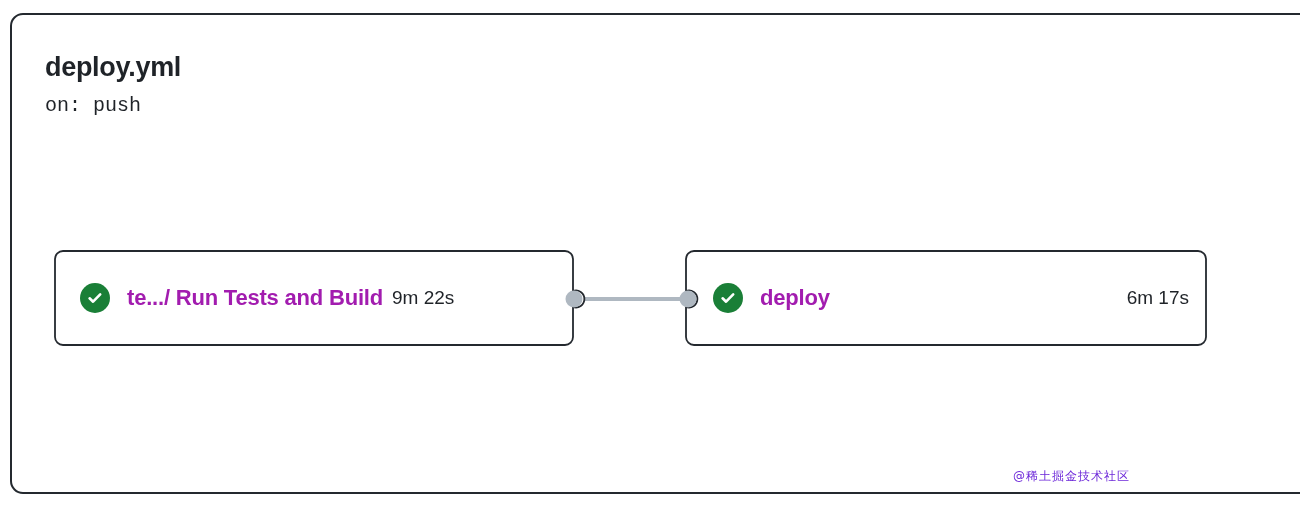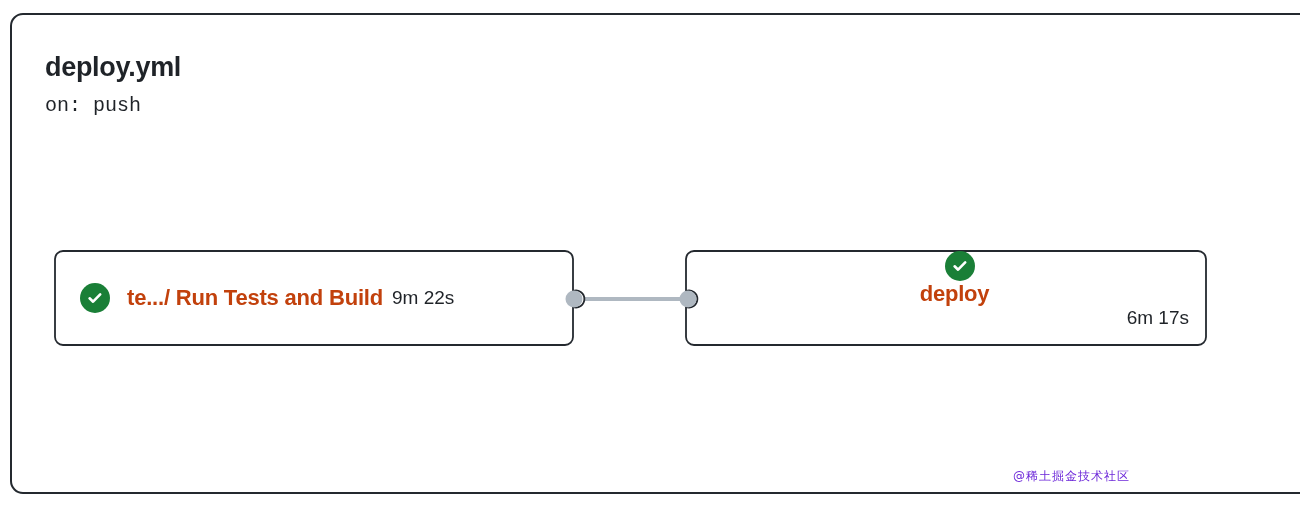--- a/index.html
+++ b/index.html
@@ -68,40 +68,40 @@
 
   
   .node-text {
     position: absolute;
     display: flex;
     align-items: center;
     height: 94px;
     pointer-events: auto;
   }
   .node-left  { left: 55px;  top: 251px; width: 518px; }
-  .node-right { left: 686px; top: 251px; width: 520px; flex-direction: column; }
+  .node-right { left: 686px; top: 251px; width: 520px; }
 
   .status-icon {
     width: 30px;
     height: 30px;
     flex: 0 0 30px;
     border-radius: 50%;
     background: #1a7f37;
     display: flex;
     align-items: center;
     justify-content: center;
   }
   .node-left .status-icon  { margin-left: 25px; }
   .node-right .status-icon { margin-left: 27px; }
   .status-icon svg { display: block; }
 
   .job-name {
     font-size: 22px;
     font-weight: bold;
-    color: #c2410c;
+    color: #a21caf;
     letter-spacing: -0.2px;
     white-space: nowrap;
     margin-left: 17px;
   }
   .job-duration {
     font-size: 19px;
     font-weight: normal;
     color: #1f2328;
     white-space: nowrap;
   }

